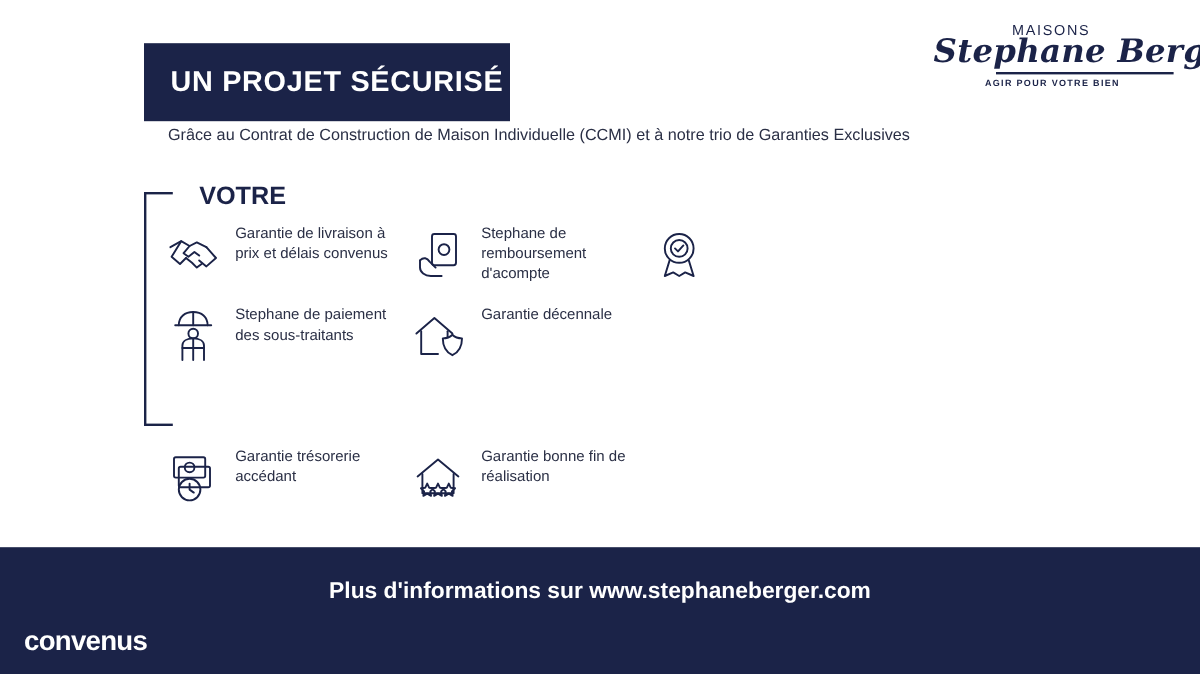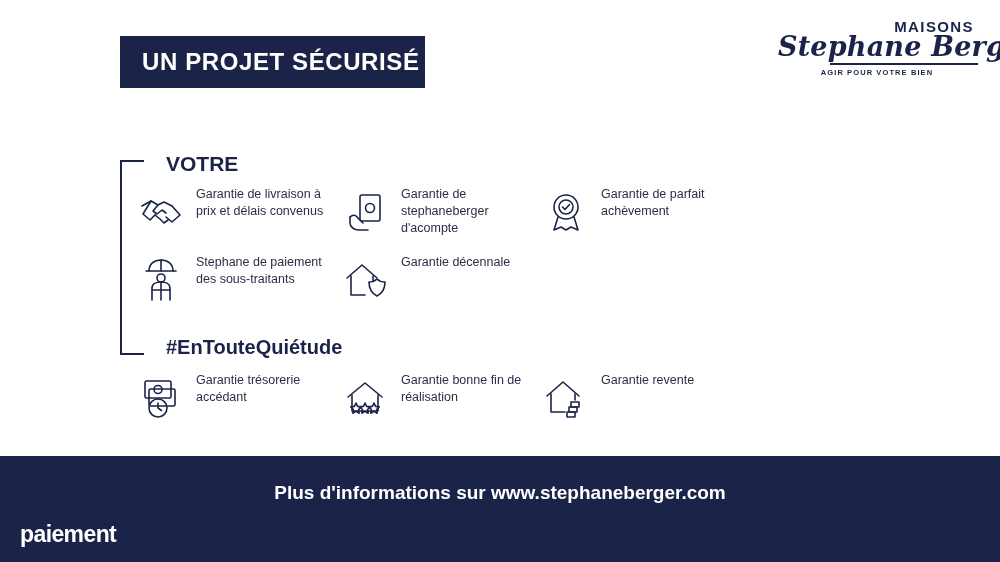--- a/index.html
+++ b/index.html
@@ -17,24 +17,24 @@
 
   
   .brand {
     position: absolute;
     top: 18px; right: 22px;
     width: 200px;
     text-align: center;
     color: #1b2348;
   }
   .brand-maisons {
-    font-size: 15px;
+    font-size: 12px;
     letter-spacing: 1.4px;
-    font-weight: bold;
-    text-align: right;
+    font-weight: normal;
+    text-align: center;
     padding-right: 4px;
     margin-bottom: -2px;
   }
   .brand-name {
     font-family: "DejaVu Serif", serif;
     font-style: italic;
     font-weight: bold;
     font-size: 27px;
     line-height: 1.05;
     letter-spacing: 0.2px;
@@ -50,21 +50,21 @@
     font-size: 7.5px;
     font-weight: bold;
     letter-spacing: 1.1px;
     padding-right: 2px;
   }
 
   
   .title-banner {
     position: absolute;
     left: 120px; top: 36px;
-    width: 305px; height: 52px;
+    width: 305px; height: 65px;
     background: #1b2348;
     display: flex;
     align-items: center;
     padding-left: 22px;
   }
   .title-banner h1 {
     color: #ffffff;
     font-size: 24px;
     font-weight: bold;
     letter-spacing: 0.6px;
@@ -158,25 +158,25 @@
     <div class="brand-maisons">MAISONS</div>
     <div class="brand-name">Stephane Berger</div>
     <div class="brand-rule"></div>
     <div class="brand-tag">AGIR POUR VOTRE BIEN</div>
   </div>
 
   <div class="title-banner">
     <h1>UN PROJET SÉCURISÉ</h1>
   </div>
 
+  <div class="subtitle">Grâce au Contrat de Construction de Maison Individuelle (CCMI) et à notre trio de Garanties Exclusives</div>
 
   <div class="bracket"></div>
 
   <div class="section-heading heading-ccmi">VOTRE</div>
-  <div class="section-heading heading-quietude">#EnTouteQuiétude</div>
 
   <div class="grid grid-ccmi">
 
     <div class="item">
       <span class="icon">
         <svg width="46" height="40" viewBox="0 0 46 40" fill="none" stroke="#1b2348" stroke-width="1.6" stroke-linecap="round" stroke-linejoin="round">
           <path d="M4 14 L13 9 L20 13 L26 10 L34 14"></path>
           <path d="M13 9 L5 22 L12 28 L17 23"></path>
           <path d="M34 14 L42 23 L34 30 L28 25"></path>
           <path d="M17 23 L22 27 L26 31 L30 28"></path>
@@ -189,33 +189,32 @@
 
     <div class="item">
       <span class="icon">
         <svg width="40" height="42" viewBox="0 0 40 42" fill="none" stroke="#1b2348" stroke-width="1.6" stroke-linecap="round" stroke-linejoin="round">
           <rect x="14" y="4" width="20" height="26" rx="2"></rect>
           <circle cx="24" cy="17" r="4.5"></circle>
           <path d="M4 26 c3 -3 6 -2 8 1 l5 5"></path>
           <path d="M4 26 l0 6 c0 4 4 7 9 7 h9"></path>
         </svg>
       </span>
-      <span class="label">Garantie de stephaneberger d'acompte</span>
+      <span class="label">Stephane de remboursement d'acompte</span>
     </div>
 
     <div class="item">
       <span class="icon">
         <svg width="42" height="44" viewBox="0 0 42 44" fill="none" stroke="#1b2348" stroke-width="1.6" stroke-linecap="round" stroke-linejoin="round">
           <circle cx="21" cy="17" r="12"></circle>
           <circle cx="21" cy="17" r="7"></circle>
           <path d="M17.5 17 l2.5 2.5 l4.5 -5"></path>
           <path d="M13 27 l-4 13 l7 -3 l5 3 l5 -3 l7 3 l-4 -13"></path>
         </svg>
       </span>
-      <span class="label">Garantie de parfait achèvement</span>
     </div>
 
     <div class="item">
       <span class="icon">
         <svg width="40" height="44" viewBox="0 0 40 44" fill="none" stroke="#1b2348" stroke-width="1.6" stroke-linecap="round" stroke-linejoin="round">
           <path d="M8 13 c0 -7 5 -11 12 -11 s12 4 12 11"></path>
           <path d="M5 13 h30"></path>
           <path d="M20 2 v11"></path>
           <circle cx="20" cy="20" r="4"></circle>
           <path d="M11 42 v-12 c0 -4 4 -6 9 -6 s9 2 9 6 v12"></path>
@@ -260,34 +259,21 @@
           <path d="M5 20 L22 6 L39 20"></path>
           <path d="M9 18 v16 h26 v-16"></path>
           <path d="M13 26 l1.6 3.4 l3.6 .5 l-2.6 2.6 .6 3.7 -3.2 -1.8 -3.2 1.8 .6 -3.7 -2.6 -2.6 3.6 -.5 z"></path>
           <path d="M22 26 l1.6 3.4 l3.6 .5 l-2.6 2.6 .6 3.7 -3.2 -1.8 -3.2 1.8 .6 -3.7 -2.6 -2.6 3.6 -.5 z"></path>
           <path d="M31 26 l1.6 3.4 l3.6 .5 l-2.6 2.6 .6 3.7 -3.2 -1.8 -3.2 1.8 .6 -3.7 -2.6 -2.6 3.6 -.5 z"></path>
         </svg>
       </span>
       <span class="label">Garantie bonne fin de réalisation</span>
     </div>
 
-    <div class="item">
-      <span class="icon">
-        <svg width="46" height="42" viewBox="0 0 46 42" fill="none" stroke="#1b2348" stroke-width="1.6" stroke-linecap="round" stroke-linejoin="round">
-          <path d="M4 19 L20 5 L36 19"></path>
-          <path d="M8 17 v18 h14"></path>
-          <path d="M32 17 v6"></path>
-          <rect x="26" y="30" width="8" height="5"></rect>
-          <rect x="28" y="25" width="8" height="5"></rect>
-          <rect x="24" y="35" width="8" height="5"></rect>
-        </svg>
-      </span>
-      <span class="label">Garantie revente</span>
-    </div>
 
   </div>
 
   <div class="footer">
     <div class="footer-text">Plus d'informations sur www.stephaneberger.com</div>
-    <div class="lbc-logo">paiement</div>
+    <div class="lbc-logo">convenus</div>
   </div>
 
 </div>
 
 </body></html>

